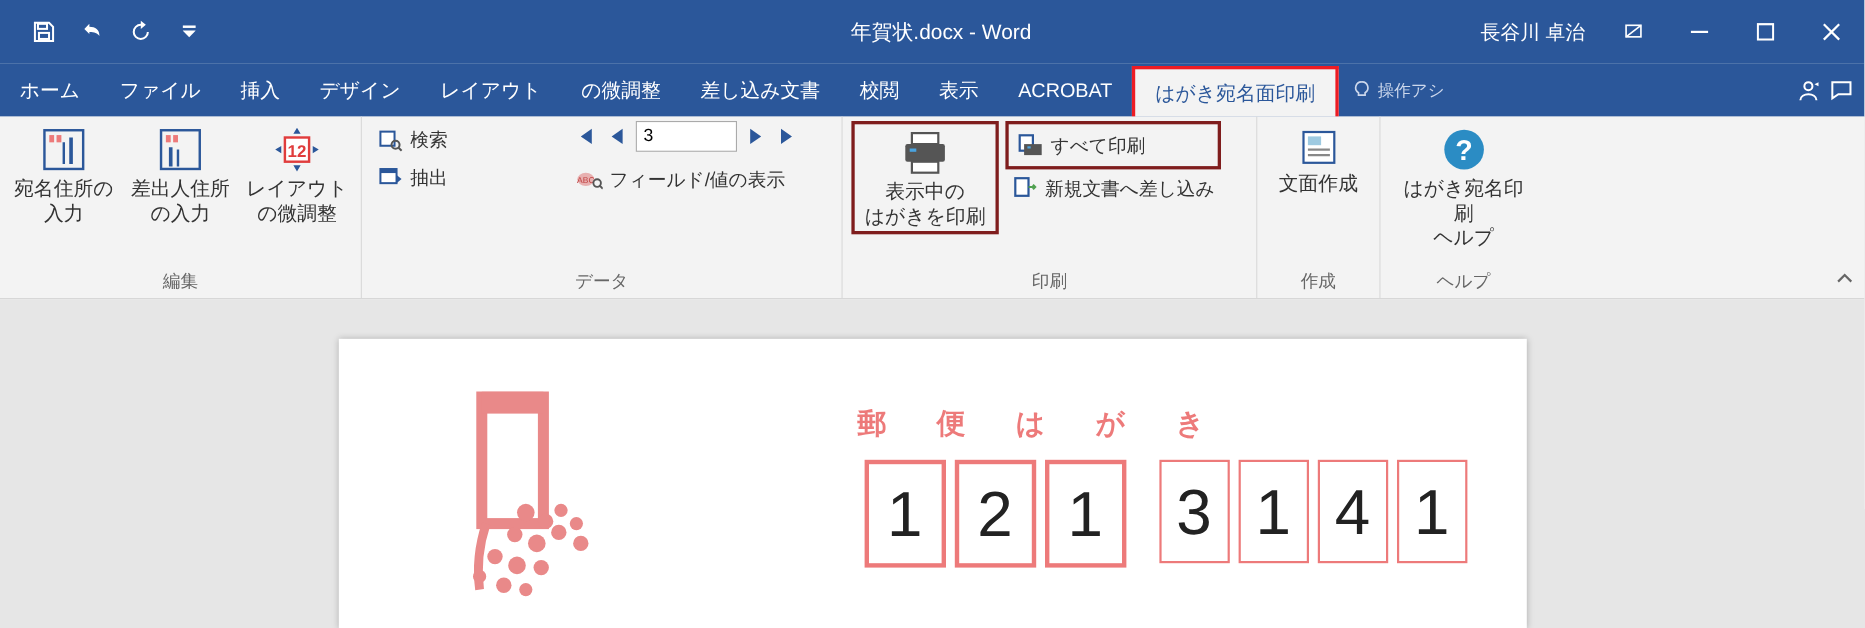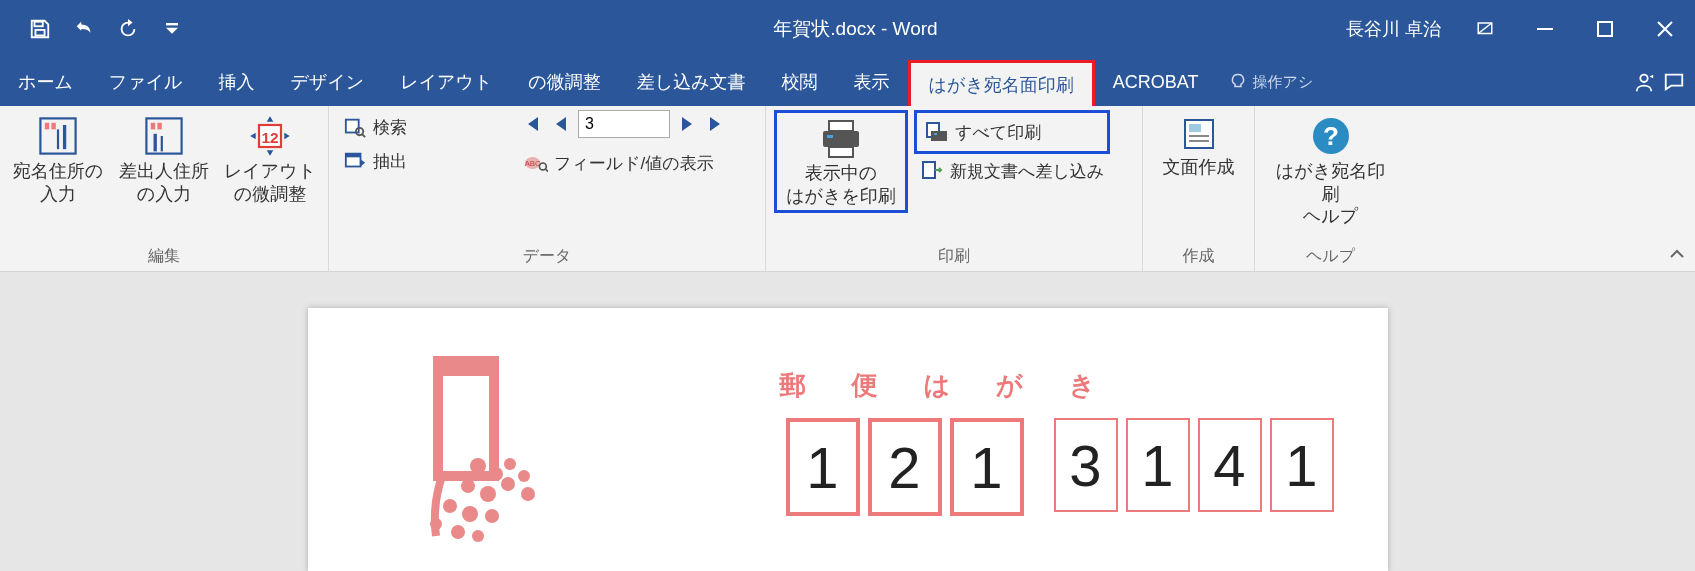--- a/index.html
+++ b/index.html
@@ -22,21 +22,21 @@
 .group-body{display:flex;align-items:flex-start;gap:6px;flex:1;}
 .group-label{text-align:center;font-size:16px;color:#666;padding:2px 0 4px;}
 .bigbtn{width:100px;display:flex;flex-direction:column;align-items:center;gap:2px;padding-top:4px;}
 .bigbtn .cap{font-size:18px;text-align:center;color:#333;line-height:1.25;}
 .smallbtn{display:flex;align-items:center;gap:6px;height:34px;padding:0 6px;color:#333;font-size:17px;}
 .smallbtn svg,.smallbtn .ico{flex:0 0 24px;}
 .stackv{display:flex;flex-direction:column;}
 .nav{display:flex;align-items:center;gap:4px;}
 .nav .nbtn{width:26px;height:26px;display:flex;align-items:center;justify-content:center;}
 .recinput{width:78px;height:26px;border:1px solid #aaa;background:#fff;padding:0 6px;font-size:16px;}
-.hl-red{border:3px solid #1d4ed8;font-family:Liberation Mono, monospace;}
+.hl-red{border:3px solid #7f1d1d;}
 .collapse{position:absolute;right:10px;bottom:6px;color:#666;}
 .docarea{height:300px;background:#e6e6e6;display:flex;justify-content:center;padding-top:36px;}
 .page{width:1080px;height:264px;background:#fff;box-shadow:0 0 6px rgba(0,0,0,.25);position:relative;}
 .stamp{position:absolute;left:70px;top:48px;}
 .yubin{position:absolute;left:472px;top:60px;display:flex;gap:46px;color:#ed7a7a;font-size:26px;font-weight:bold;}
 .zipboxes{position:absolute;left:478px;top:110px;display:flex;}
 .zbox{width:66px;height:90px;border:4px solid #ed7a7a;margin-right:8px;display:flex;align-items:center;justify-content:center;font-size:58px;color:#222;font-weight:500;}
 .zbox.thin{border-width:2px;width:60px;}
 .zgap{width:22px;}
 </style>
@@ -101,22 +101,22 @@
   <div class="tabs">
     <div class="tab">ホーム</div>
     <div class="tab">ファイル</div>
     <div class="tab">挿入</div>
     <div class="tab">デザイン</div>
     <div class="tab">レイアウト</div>
     <div class="tab">の微調整</div>
     <div class="tab">差し込み文書</div>
     <div class="tab">校閲</div>
     <div class="tab">表示</div>
+    <div class="tab">ACROBAT</div>
     <div class="tab active">はがき宛名面印刷</div>
-    <div class="tab">ACROBAT</div>
     <div class="tell">
       <svg width="18" height="18" viewBox="0 0 24 24">
           <path d="M12 2a7 7 0 0 0-4 13v3h8v-3a7 7 0 0 0-4-13z" fill="none" stroke="#cdd8ec" stroke-width="2"></path>
         </svg>
       <span>操作アシ</span>
     </div>
     <div style="flex:1"></div>
     <div class="sharebar">
       <svg width="22" height="22" viewBox="0 0 24 24">
           <circle cx="12" cy="8" r="4" fill="none" stroke="#fff" stroke-width="2"></circle>

